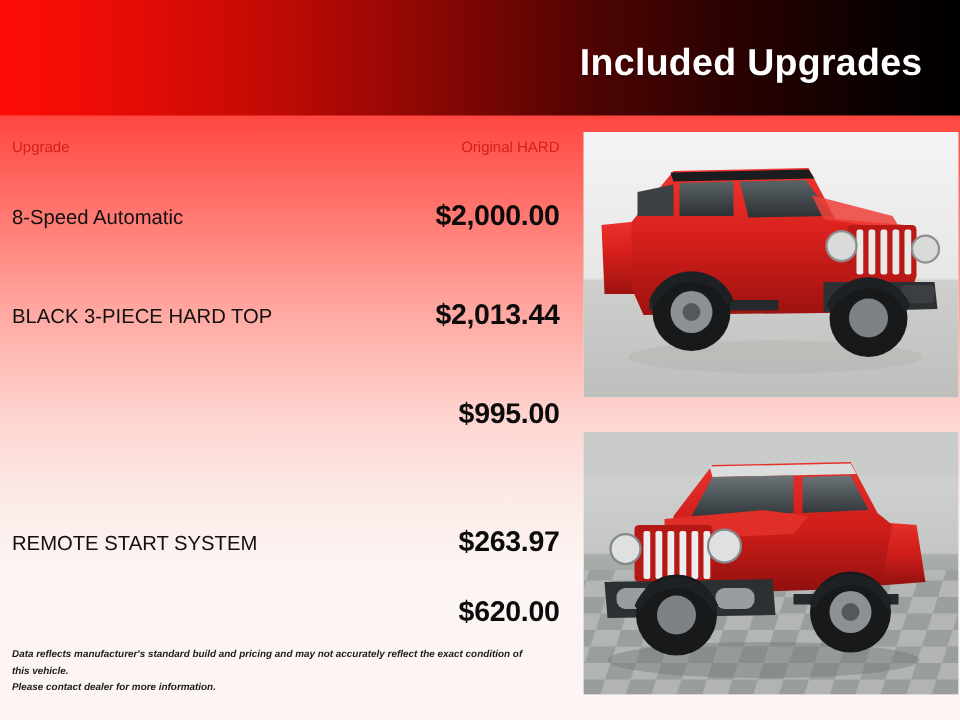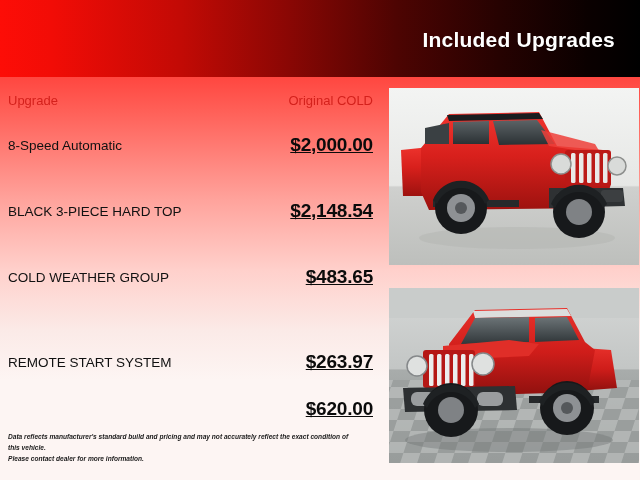--- a/index.html
+++ b/index.html
@@ -46,21 +46,21 @@
       #4d0402 62%,
       #260201 78%,
       #0a0000 92%,
       #000000 100%);
   }
   #header-title {
     position: absolute;
     right: 25px;
     top: 28px;
     color: #ffffff;
-    font-size: 21px;
+    font-size: 25px;
     font-weight: bold;
     letter-spacing: 0.2px;
     white-space: nowrap;
     text-shadow: 0 1px 1px rgba(0,0,0,0.35);
   }
 
   
   #table-col {
     position: absolute;
     left: 0;
@@ -71,21 +71,21 @@
 
   .table-head-row {
     position: absolute;
     left: 0;
     top: 16px;
     width: 389px;
     height: 20px;
   }
   .th {
     position: absolute;
-    font-size: 13px;
+    font-size: 10px;
     font-weight: normal;
     color: #d4211c;
     white-space: nowrap;
   }
   .th-left  { left: 8px; top: 0; }
   .th-right { right: 16px; top: 0; }
 
   .row {
     position: absolute;
     left: 0;
@@ -104,21 +104,20 @@
   .row-price {
     position: absolute;
     right: 16px;
     top: 50%;
     transform: translateY(-50%);
     font-size: 19px;
     font-weight: bold;
     color: #0b0b0b;
     white-space: nowrap;
     letter-spacing: -0.2px;
-    text-decoration: underline;
   }
 
   #disclaimer {
     position: absolute;
     left: 8px;
     top: 355px;
     width: 350px;
     font-size: 6.6px;
     line-height: 1.65;
     font-style: italic;
@@ -153,36 +152,35 @@
 <div id="page">
 
   <div id="header">
     <div id="header-title">Included Upgrades</div>
   </div>
 
   <div id="table-col">
 
     <div class="table-head-row">
       <div class="th th-left">Upgrade</div>
-      <div class="th th-right">Original COLD</div>
+      <div class="th th-right">Original HARD</div>
     </div>
 
     <div class="row" style="top:54px;text-align:center;">
       <div class="row-label">8-Speed Automatic</div>
       <div class="row-price">$2,000.00</div>
     </div>
 
     <div class="row" style="top:120px;text-align:right;">
       <div class="row-label">BLACK 3-PIECE HARD TOP</div>
-      <div class="row-price">$2,148.54</div>
+      <div class="row-price">$2,013.44</div>
     </div>
 
     <div class="row" style="top:186px;">
-      <div class="row-label">COLD WEATHER GROUP</div>
-      <div class="row-price">$483.65</div>
+      <div class="row-price">$995.00</div>
     </div>
 
     <div class="row" style="top:252px;margin-top:19px;">
       <div class="row-label">REMOTE START SYSTEM</div>
       <div class="row-price">$263.97</div>
     </div>
 
     <div class="row" style="top:318px;">
       <div class="row-price">$620.00</div>
     </div>

